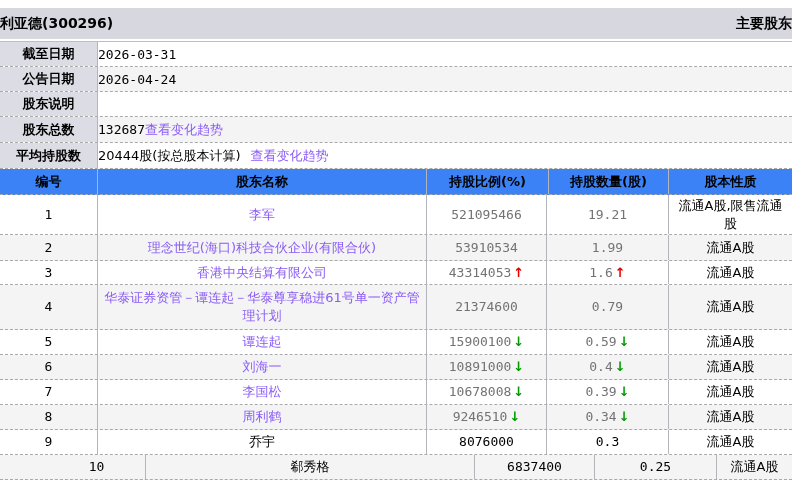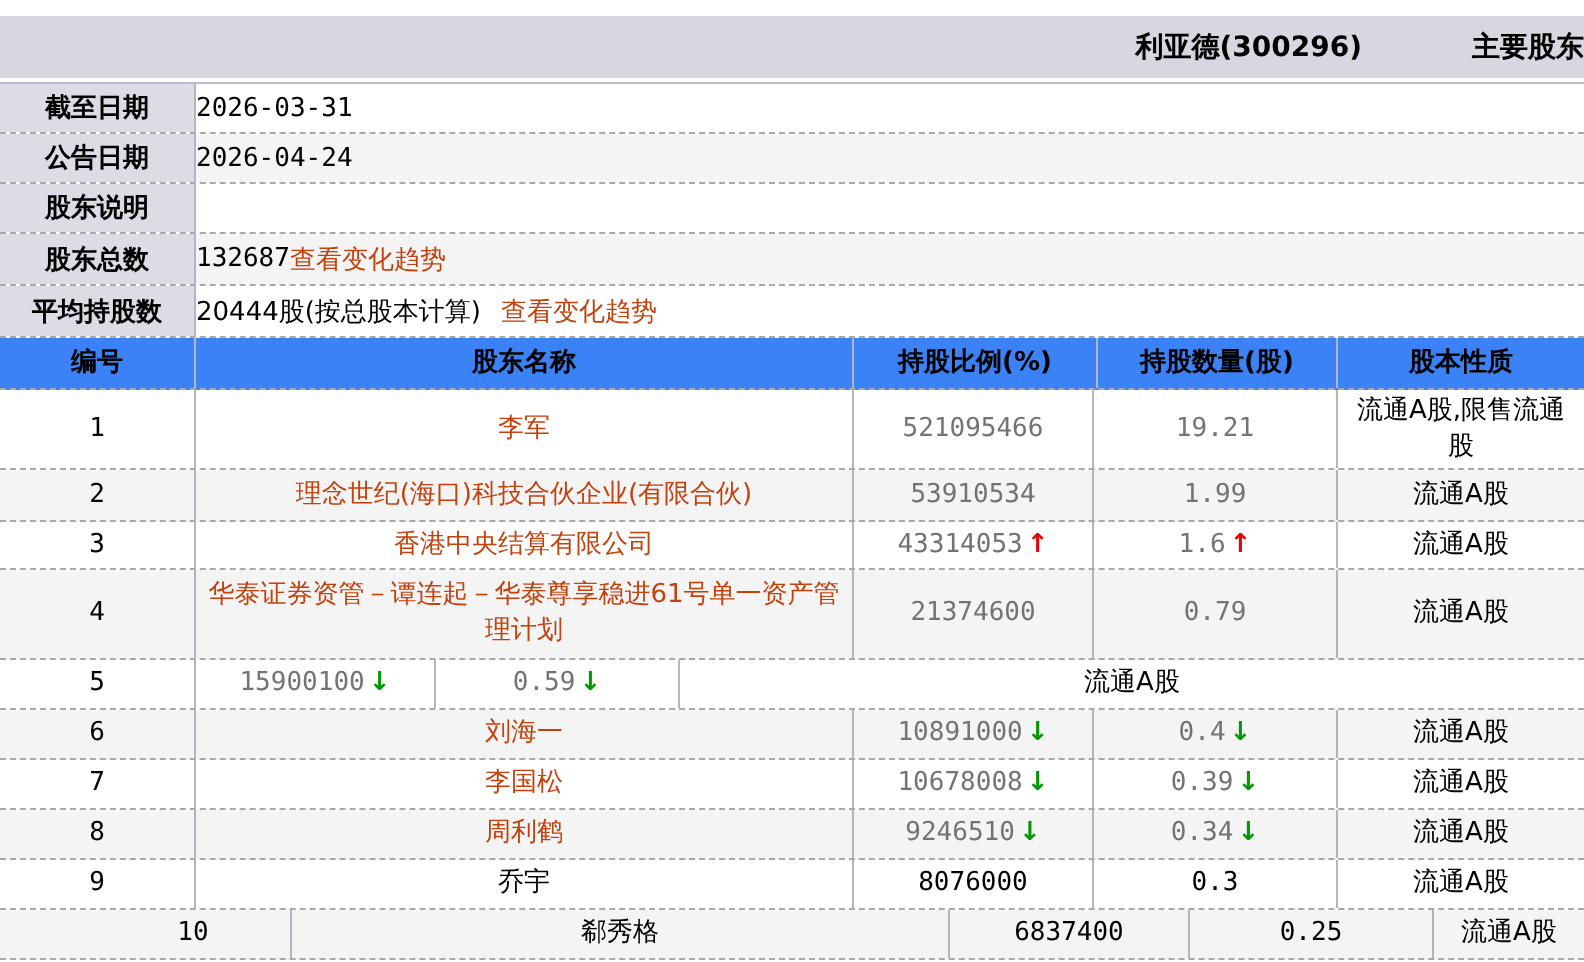--- a/index.html
+++ b/index.html
@@ -8,21 +8,21 @@
     width:792px; height:481px; overflow:hidden;
     font-family:"DejaVu Sans", sans-serif;
     font-size:13px; color:#000000;
   }
   .page { width:792px; height:481px; background:#ffffff; }
 
   
   .titlebar {
     margin-top:8px; height:31px; width:792px;
     background:#d7d7df;
-    display:flex; align-items:center; justify-content:flex-end;
+    display:flex; align-items:center; justify-content:space-between;
     font-weight:bold; font-size:14px; gap:55px;
   }
 
   
   .info-table { margin-top:2px; border-top:1px solid #bcbcd0; }
   .info-row { display:flex; height:25px; border-bottom:1px dashed #a9a9a9; }
   .info-row.tall { height:26px;text-align:right; }
   .info-label {
     width:98px; background:#dcdce4; border-right:1px solid #b4b4bc;
     display:flex; align-items:center; justify-content:center;
@@ -42,21 +42,21 @@
   }
   .c0 { width:98px; border-right:1px solid #b4b4bc; }
   .c1 { width:329px; border-right:1px solid #b4b4bc; }
   .c2 { width:120px; border-right:1px solid #b4b4bc; }
   .c3 { width:122px; border-right:1px solid #b4b4bc; }
   .c4 { flex:1; }
   .thead { background:#3b82f6; font-weight:bold; }
   .stripe-row { background:#f4f4f4; }
 
   .num { font-family:"DejaVu Sans Mono", monospace; }
-  a.navlink { color:#c2410c; text-decoration:none; cursor:pointer; }
+  a.navlink { color:#8b5cf6; text-decoration:none; cursor:pointer; }
   .navy { color:#737373; }
   .arrow-up { color:#e60000; font-weight:bold; margin-left:2px; font-family:"DejaVu Sans", sans-serif; }
   .arrow-down { color:#009900; font-weight:bold; margin-left:2px; font-family:"DejaVu Sans", sans-serif; }
   .gap-left { margin-left:10px; }
 </style>
 </head>
 <body>
 
 <div class="page">
 
@@ -157,20 +157,23 @@
         <div class="tcell c2">
           <span class="num navy">21374600</span>
         </div>
         <div class="tcell c3">
           <span class="num navy">0.79</span>
         </div>
         <div class="tcell c4">流通A股</div>
       </div>
       <div class="trow" style="height: 25px;">
         <div class="tcell c0 num">5</div>
+        <div class="tcell c1">
+          <a class="navlink">谭连起</a>
+        </div>
         <div class="tcell c2">
           <span class="num navy">15900100</span>
           <span class="arrow-down">↓</span>
         </div>
         <div class="tcell c3">
           <span class="num navy">0.59</span>
           <span class="arrow-down">↓</span>
         </div>
         <div class="tcell c4">流通A股</div>
       </div>

